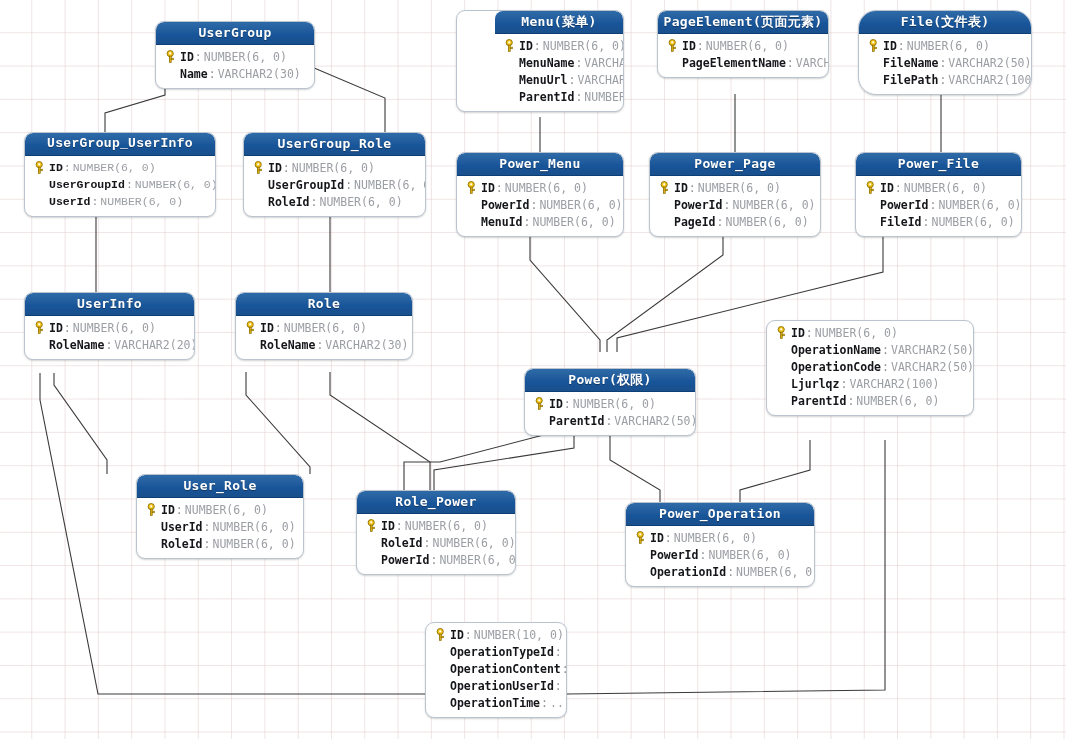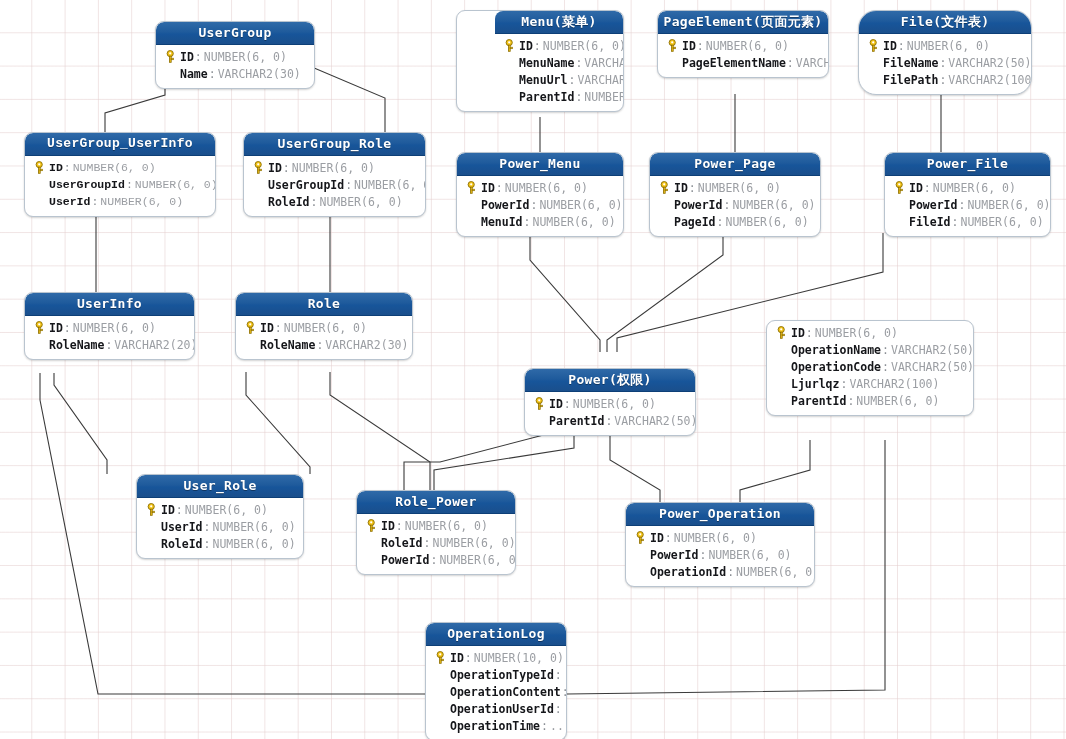--- a/index.html
+++ b/index.html
@@ -339,21 +339,21 @@
           <span class="ftype">NUMBER(6, 0)</span>
         </div>
         <div class="field-row">
           <span class="spacer-slot"></span>
           <span class="fname">PageId</span>
           <span class="fsep">:</span>
           <span class="ftype">NUMBER(6, 0)</span>
         </div>
       </div>
     </div>
-    <div class="entity" style="left: 884px; top: 152px; width: 167px;">
+    <div class="entity" style="left: 855px; top: 152px; width: 167px;">
       <div class="entity-header">Power_File</div>
       <div class="entity-body">
         <div class="field-row">
           <span class="key-slot">
             <svg width="13" height="13" viewBox="0 0 13 13">
               <circle cx="6.2" cy="3.6" r="3.1" fill="#f5c518" stroke="#8a6d00" stroke-width="0.9"></circle>
               <circle cx="6.2" cy="3.3" r="1.1" fill="#ffffff"></circle>
               <rect x="5.4" y="6.1" width="1.8" height="6.2" fill="#f5c518" stroke="#8a6d00" stroke-width="0.8"></rect>
               <rect x="7.1" y="8.2" width="2.3" height="1.5" fill="#f5c518" stroke="#8a6d00" stroke-width="0.7"></rect>
             </svg>
@@ -573,21 +573,20 @@
         </div>
         <div class="field-row">
           <span class="spacer-slot"></span>
           <span class="fname">OperationId</span>
           <span class="fsep">:</span>
           <span class="ftype">NUMBER(6, 0)</span>
         </div>
       </div>
     </div>
     <div class="entity" style="left: 425px; top: 622px; width: 142px;">
-      <div class="entity-header">OperationLog</div>
       <div class="entity-body">
         <div class="field-row">
           <span class="key-slot">
             <svg width="13" height="13" viewBox="0 0 13 13">
               <circle cx="6.2" cy="3.6" r="3.1" fill="#f5c518" stroke="#8a6d00" stroke-width="0.9"></circle>
               <circle cx="6.2" cy="3.3" r="1.1" fill="#ffffff"></circle>
               <rect x="5.4" y="6.1" width="1.8" height="6.2" fill="#f5c518" stroke="#8a6d00" stroke-width="0.8"></rect>
               <rect x="7.1" y="8.2" width="2.3" height="1.5" fill="#f5c518" stroke="#8a6d00" stroke-width="0.7"></rect>
             </svg>
           </span>

